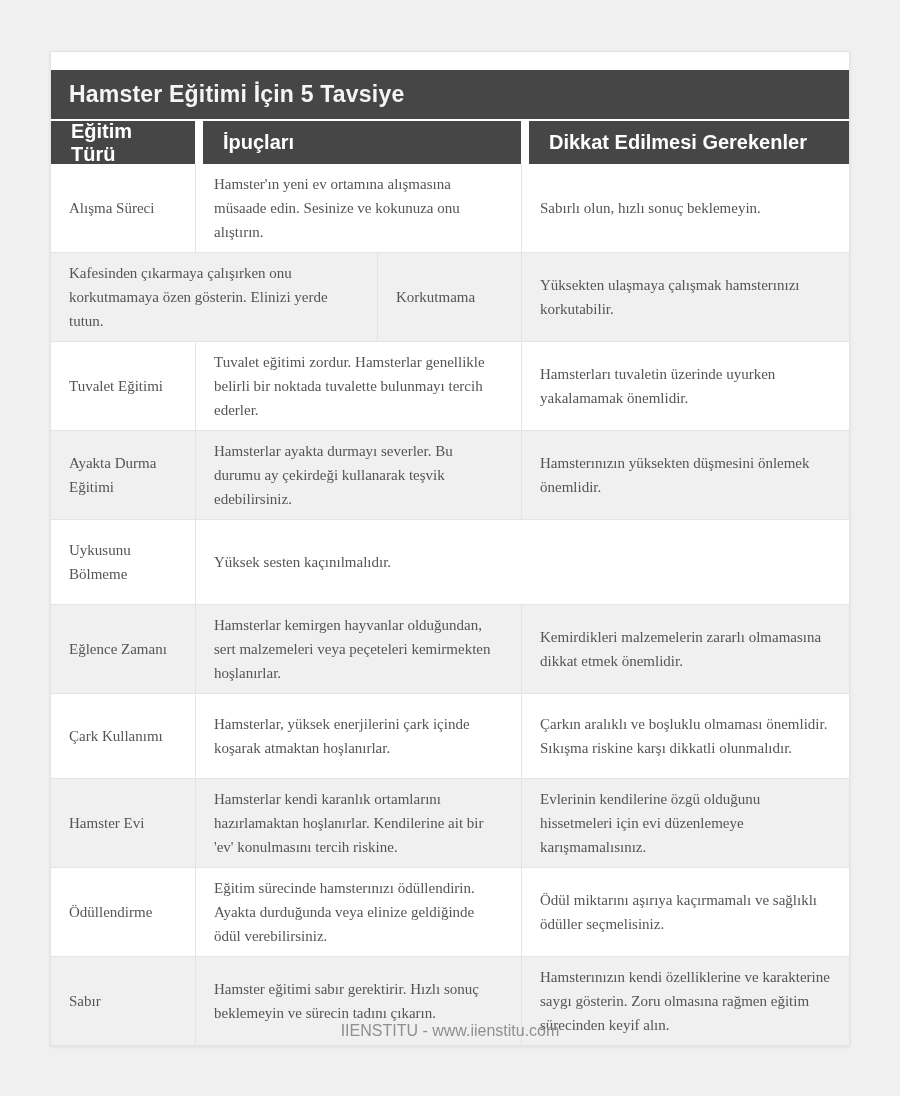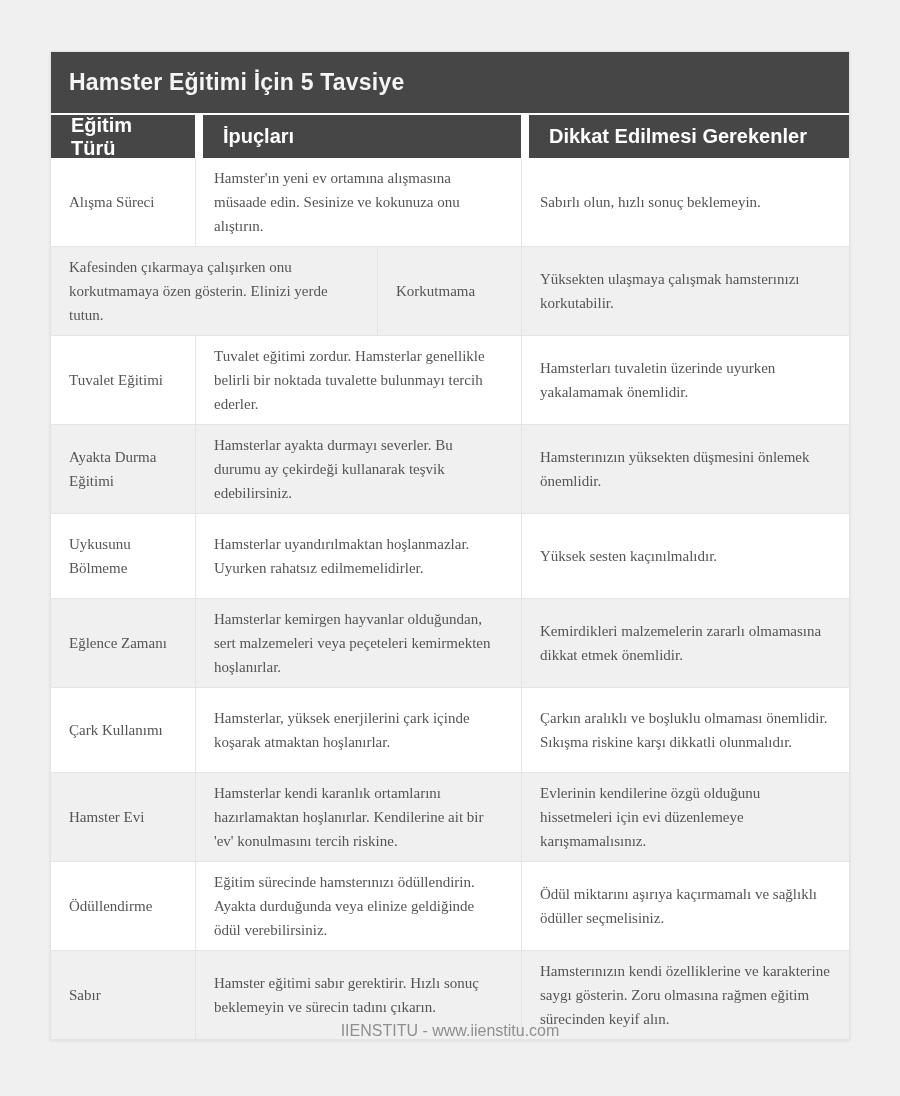--- a/index.html
+++ b/index.html
@@ -23,28 +23,29 @@
     position: absolute;
     left: 50px; top: 51px;
     width: 800px;
     background: var(--card-bg);
     border: 1px solid #e3e3e3;
     box-shadow: 0 1px 3px rgba(0,0,0,0.08);
   }
   .title-bar {
     background: var(--header-bg);
     color: var(--header-text);
-    height: 63px;
+    height: 51px;
     display: flex;
     align-items: center;
     padding: 0 18px;
     font-size: 23px;
     font-weight: bold;
     letter-spacing: 0.2px;
     border-bottom: 2px solid #fdfdfd;
+    margin-top: 18px;
   }
   .header-row {
     display: flex;
     background: var(--header-bg);
     color: #ffffff;
     height: 43px;
   }
   .header-cell {
     display: flex;
     align-items: center;
@@ -114,21 +115,20 @@
   </div>
 
   <div class="row">
     <div class="cell col-type">Ayakta Durma Eğitimi</div>
     <div class="cell col-tip">Hamsterlar ayakta durmayı severler. Bu durumu ay çekirdeği kullanarak teşvik edebilirsiniz.</div>
     <div class="cell col-caution">Hamsterınızın yüksekten düşmesini önlemek önemlidir.</div>
   </div>
 
   <div class="row">
     <div class="cell col-type">Uykusunu Bölmeme</div>
-    <div class="cell col-tip">Hamsterlar uyandırılmaktan hoşlanmazlar. Uyurken rahatsız edilmemelidirler.</div>
     <div class="cell col-caution">Yüksek sesten kaçınılmalıdır.</div>
   </div>
 
   <div class="row">
     <div class="cell col-type">Eğlence Zamanı</div>
     <div class="cell col-tip">Hamsterlar kemirgen hayvanlar olduğundan, sert malzemeleri veya peçeteleri kemirmekten hoşlanırlar.</div>
     <div class="cell col-caution">Kemirdikleri malzemelerin zararlı olmamasına dikkat etmek önemlidir.</div>
   </div>
 
   <div class="row">

